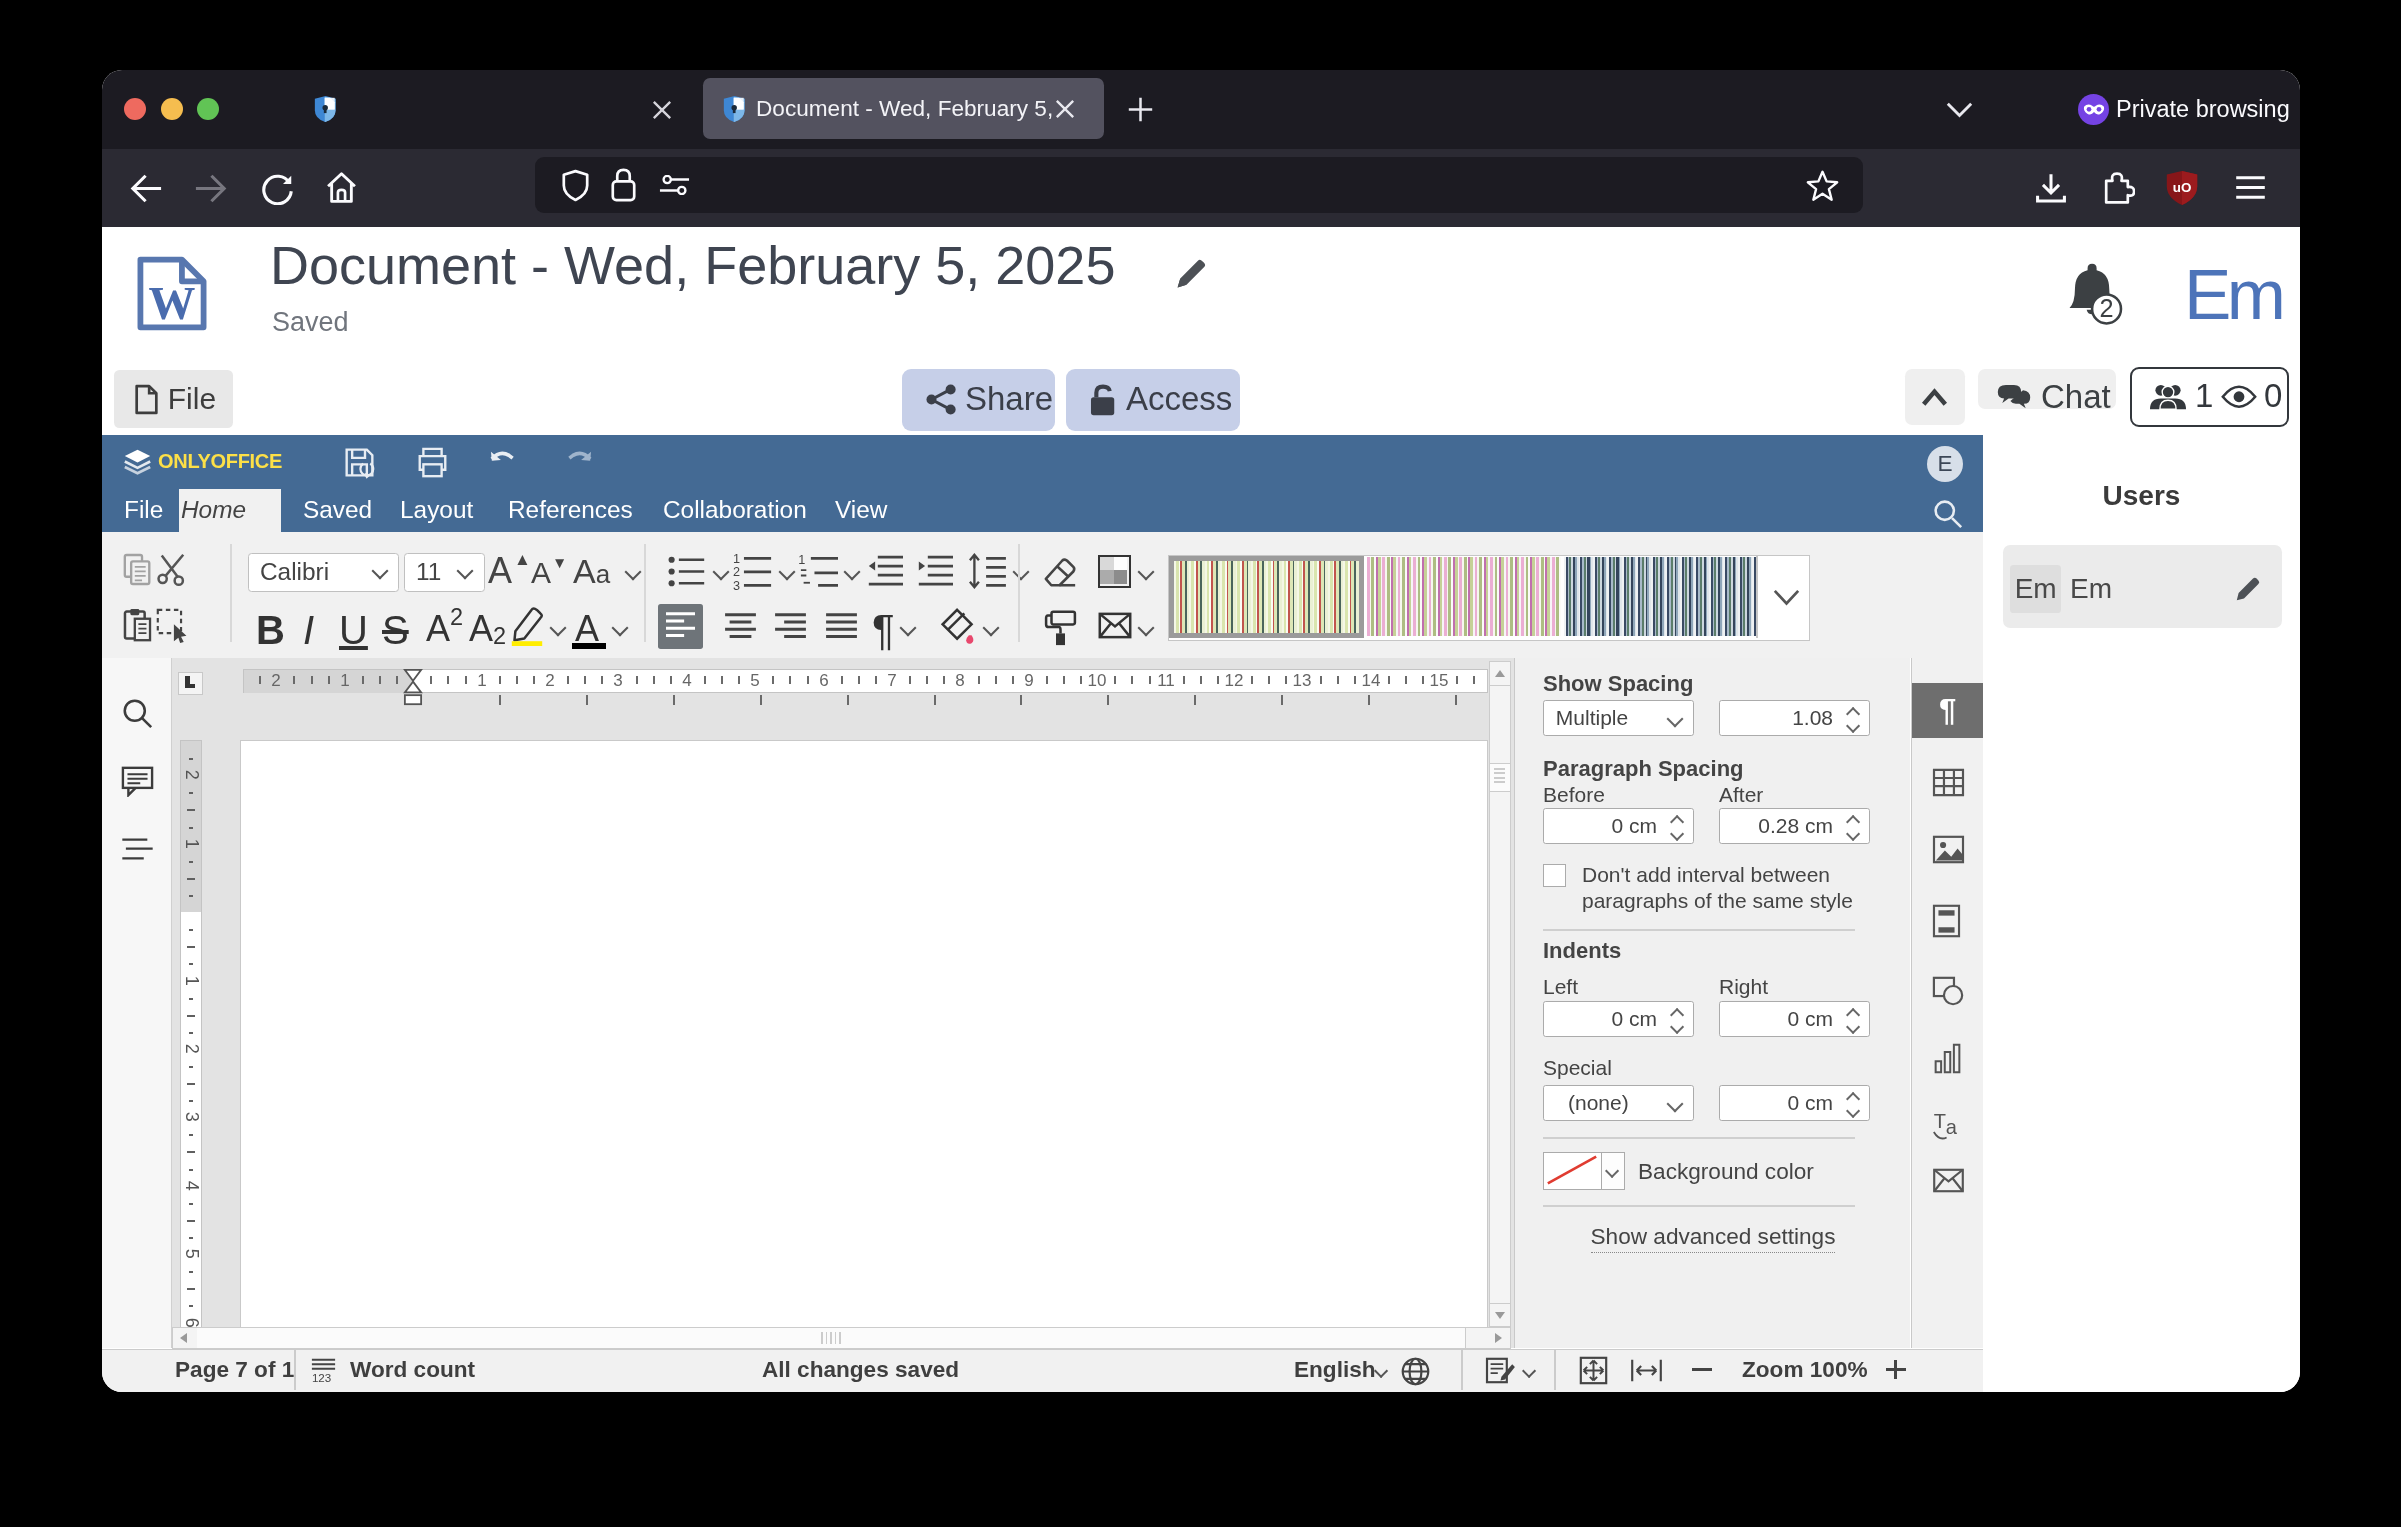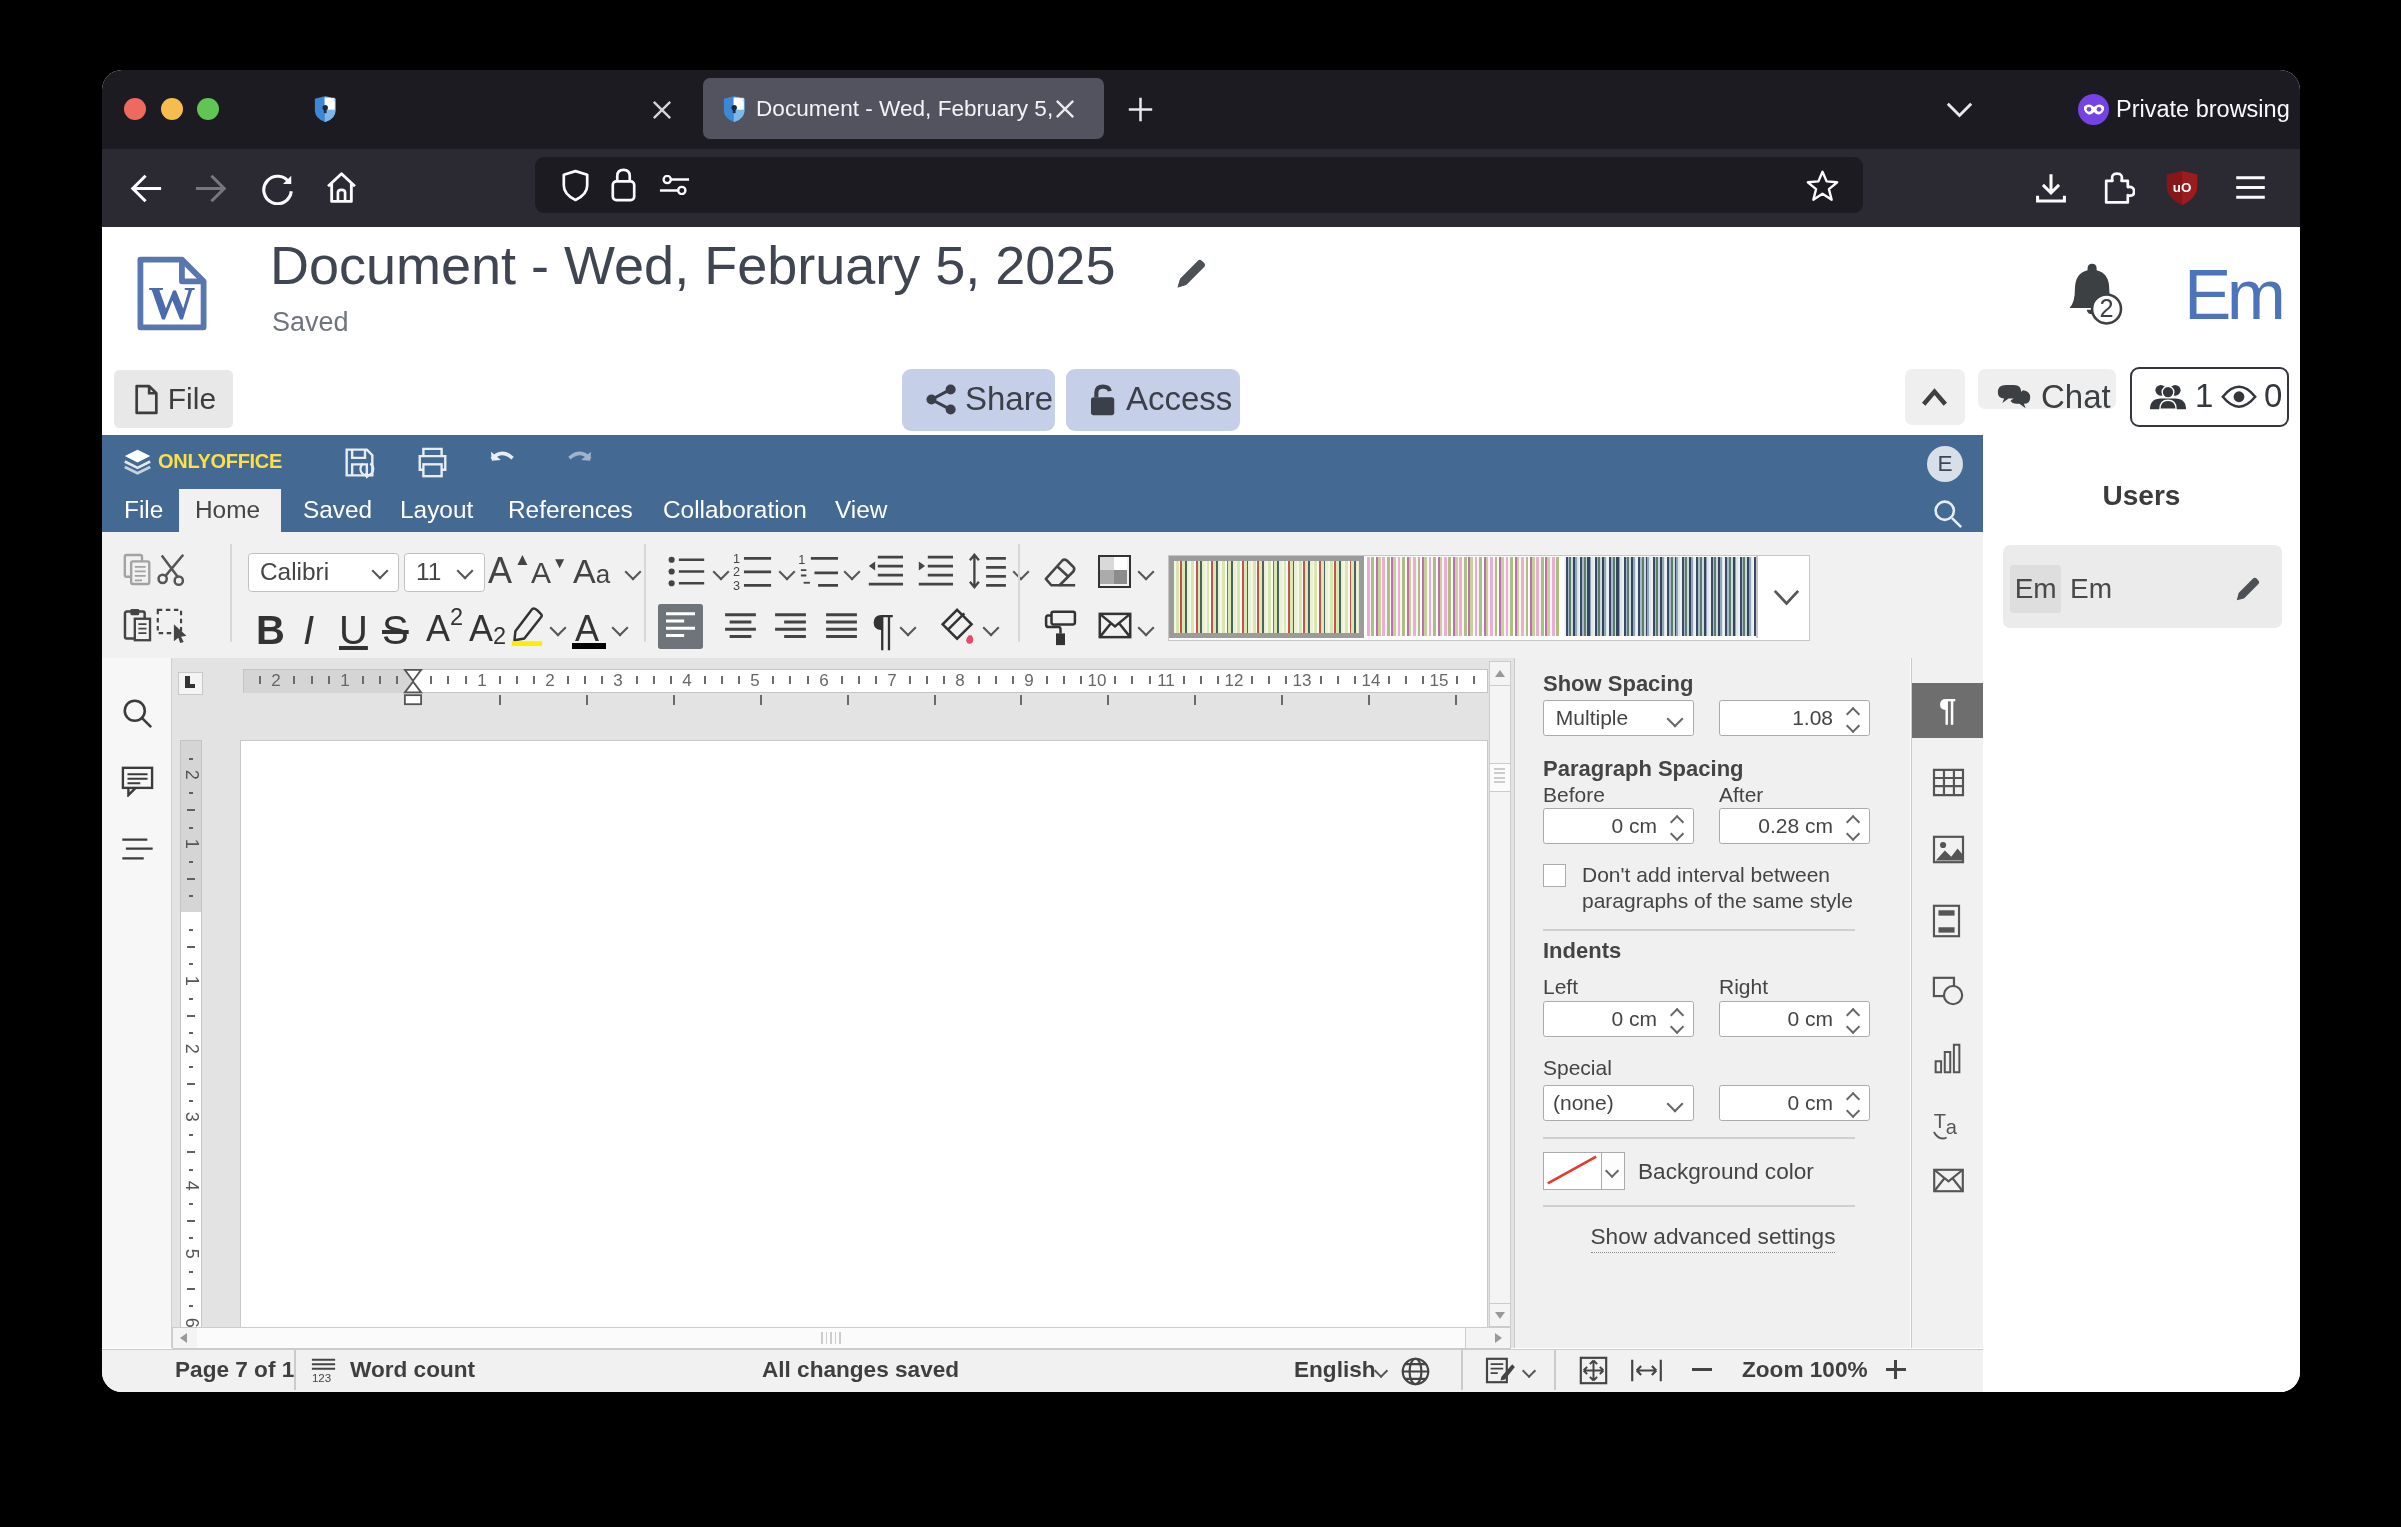--- a/index.html
+++ b/index.html
@@ -229,21 +229,21 @@
         <path d="M32 2 L31 12 L21 11 Z" fill="#9fb4cc"></path>
       </svg>
     <div class="abs" style="left:1825px;top:11px;width:36px;height:36px;border-radius:50%;background:#d7dfe9;text-align:center;line-height:36px;font-size:22.6px;color:#3c4757;">E</div>
     <svg class="abs" style="left:1830px;top:63px;" width="31" height="31" viewBox="0 0 34 34">
         <circle cx="14" cy="14" r="10" stroke="#e8edf3" stroke-width="2.8" fill="none"></circle>
         <path d="M22 22 L32 32" stroke="#e8edf3" stroke-width="2.8"></path>
       </svg>
     <div id="menurow">
       <div class="menu" style="left:22px;">File</div>
       <div class="abs" style="left:77px;top:0;width:102px;height:43px;background:#f1f1f1;"></div>
-      <div class="menu" style="left:93px;color:#444;">Home</div>
+      <div class="menu" style="left:79px;color:#444;font-style:italic;">Home</div>
       <div class="menu" style="left:201px;">Saved</div>
       <div class="menu" style="left:298px;">Layout</div>
       <div class="menu" style="left:406px;">References</div>
       <div class="menu" style="left:561px;">Collaboration</div>
       <div class="menu" style="left:733px;">View</div>
     </div>
   </div>
   <div id="toolbar">
     <svg class="abs" style="left:21px;top:21px;" width="29" height="33" viewBox="0 0 32 36">
         <rect x="2" y="2" width="19" height="24" rx="2" stroke="#a2a2a2" stroke-width="2.6" fill="#f1f1f1"></rect>
@@ -578,21 +578,21 @@
     <div class="pspin" style="left:204px;top:150px;width:151px;"><span>0.28 cm</span></div>
     <div class="abs" style="left:28px;top:206px;width:22.6px;height:22.6px;background:#fff;border:1.8px solid #ababab;box-sizing:border-box;"></div>
     <div class="pmini" style="left:67px;top:204px;line-height:26px;">Don't add interval between<br>paragraphs of the same style</div>
     <div class="abs" style="left:28px;top:271px;width:312px;height:1.8px;background:#cfcfcf;"></div>
     <div class="plabel" style="left:28px;top:280px;">Indents</div>
     <div class="pmini" style="left:28px;top:317px;">Left</div>
     <div class="pmini" style="left:204px;top:317px;">Right</div>
     <div class="pspin" style="left:28px;top:343px;width:151px;"><span>0 cm</span></div>
     <div class="pspin" style="left:204px;top:343px;width:151px;"><span>0 cm</span></div>
     <div class="pmini" style="left:28px;top:398px;">Special</div>
-    <div class="psel" style="left:28px;top:427px;width:151px;"><span style="margin-left:9px;">(none)</span><div class="chev" style="left:125px;top:11.8px;border-color:#666;"></div></div>
+    <div class="psel" style="left:28px;top:427px;width:151px;"><span style="margin-left:24px;">(none)</span><div class="chev" style="left:125px;top:11.8px;border-color:#666;"></div></div>
     <div class="pspin" style="left:204px;top:427px;width:151px;"><span>0 cm</span></div>
     <div class="abs" style="left:28px;top:479px;width:312px;height:1.8px;background:#cfcfcf;"></div>
     <div class="abs" style="left:28px;top:494px;width:60px;height:38px;background:#fff;border:1.8px solid #ababab;box-sizing:border-box;"><svg width="56" height="34" viewBox="0 0 62 38">
           <line x1="4" y1="34" x2="58" y2="4" stroke="#e03c31" stroke-width="3"></line>
         </svg></div>
     <div class="abs" style="left:86px;top:494px;width:23.5px;height:38px;background:#fdfdfd;border:1.8px solid #ababab;box-sizing:border-box;">
         <div class="chev" style="left:5.4px;top:12.7px;border-color:#666;width:8.1px;height:8.1px;"></div>
       </div>
     <div class="pmini" style="left:123px;top:501px;font-size:22.6px;">Background color</div>
     <div class="abs" style="left:28px;top:547px;width:312px;height:1.8px;background:#cfcfcf;"></div>

